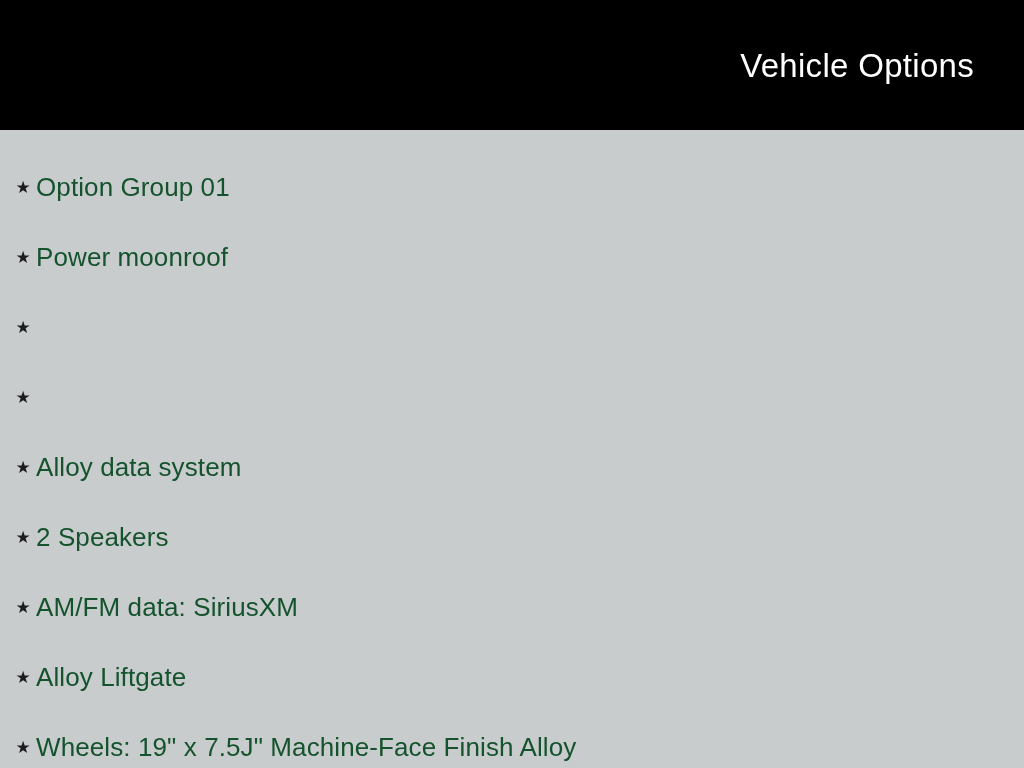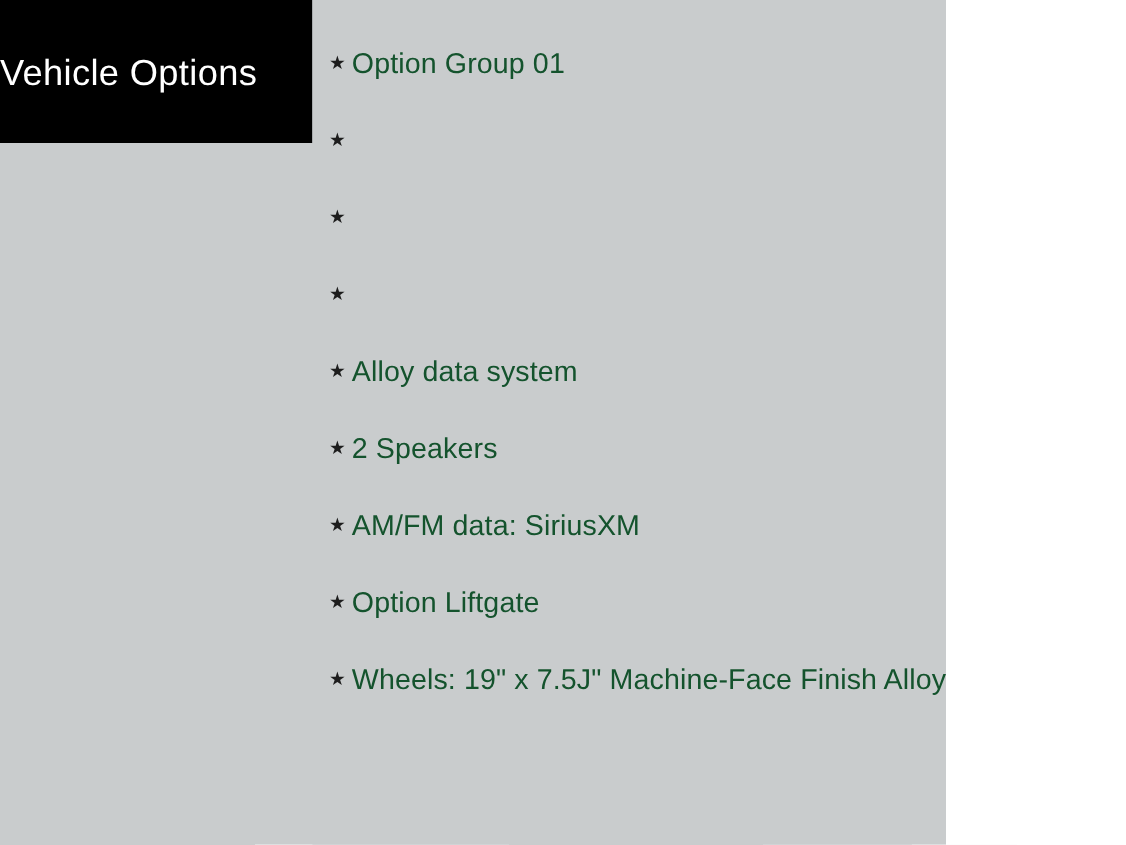--- a/index.html
+++ b/index.html
@@ -8,25 +8,25 @@
     background: #ffffff;
   }
   body {
     width: 1024px;
     height: 768px;
     font-family: "Liberation Sans", sans-serif;
     overflow: hidden;
   }
   .slide {
     position: relative;
-    width: 829px;
+    width: 1024px;
     height: 768px;
     background: #c9cccd;
     display: flex;
-    flex-direction: row;
+    flex-direction: column;
   }
   .header {
     height: 130px;
     background: #000000;
     display: flex;
     align-items: center;
     justify-content: flex-end;
     box-sizing: border-box;
     padding-right: 50px;
     flex: 0 0 auto;
@@ -77,20 +77,21 @@
 
   <div class="options-body">
 
     <div class="option-row">
       <span class="bullet-icon">★</span>
       <span class="option-label">Option Group 01</span>
     </div>
 
     <div class="option-row">
       <span class="bullet-icon">★</span>
+      <span class="option-label">Power moonroof</span>
     </div>
 
     <div class="option-row">
       <span class="bullet-icon">★</span>
     </div>
 
     <div class="option-row">
       <span class="bullet-icon">★</span>
     </div>
 
@@ -104,21 +105,21 @@
       <span class="option-label">2 Speakers</span>
     </div>
 
     <div class="option-row">
       <span class="bullet-icon">★</span>
       <span class="option-label">AM/FM data: SiriusXM</span>
     </div>
 
     <div class="option-row">
       <span class="bullet-icon">★</span>
-      <span class="option-label">Option Liftgate</span>
+      <span class="option-label">Alloy Liftgate</span>
     </div>
 
     <div class="option-row">
       <span class="bullet-icon">★</span>
       <span class="option-label">Wheels: 19" x 7.5J" Machine-Face Finish Alloy</span>
     </div>
 
   </div>
 </div>
 

